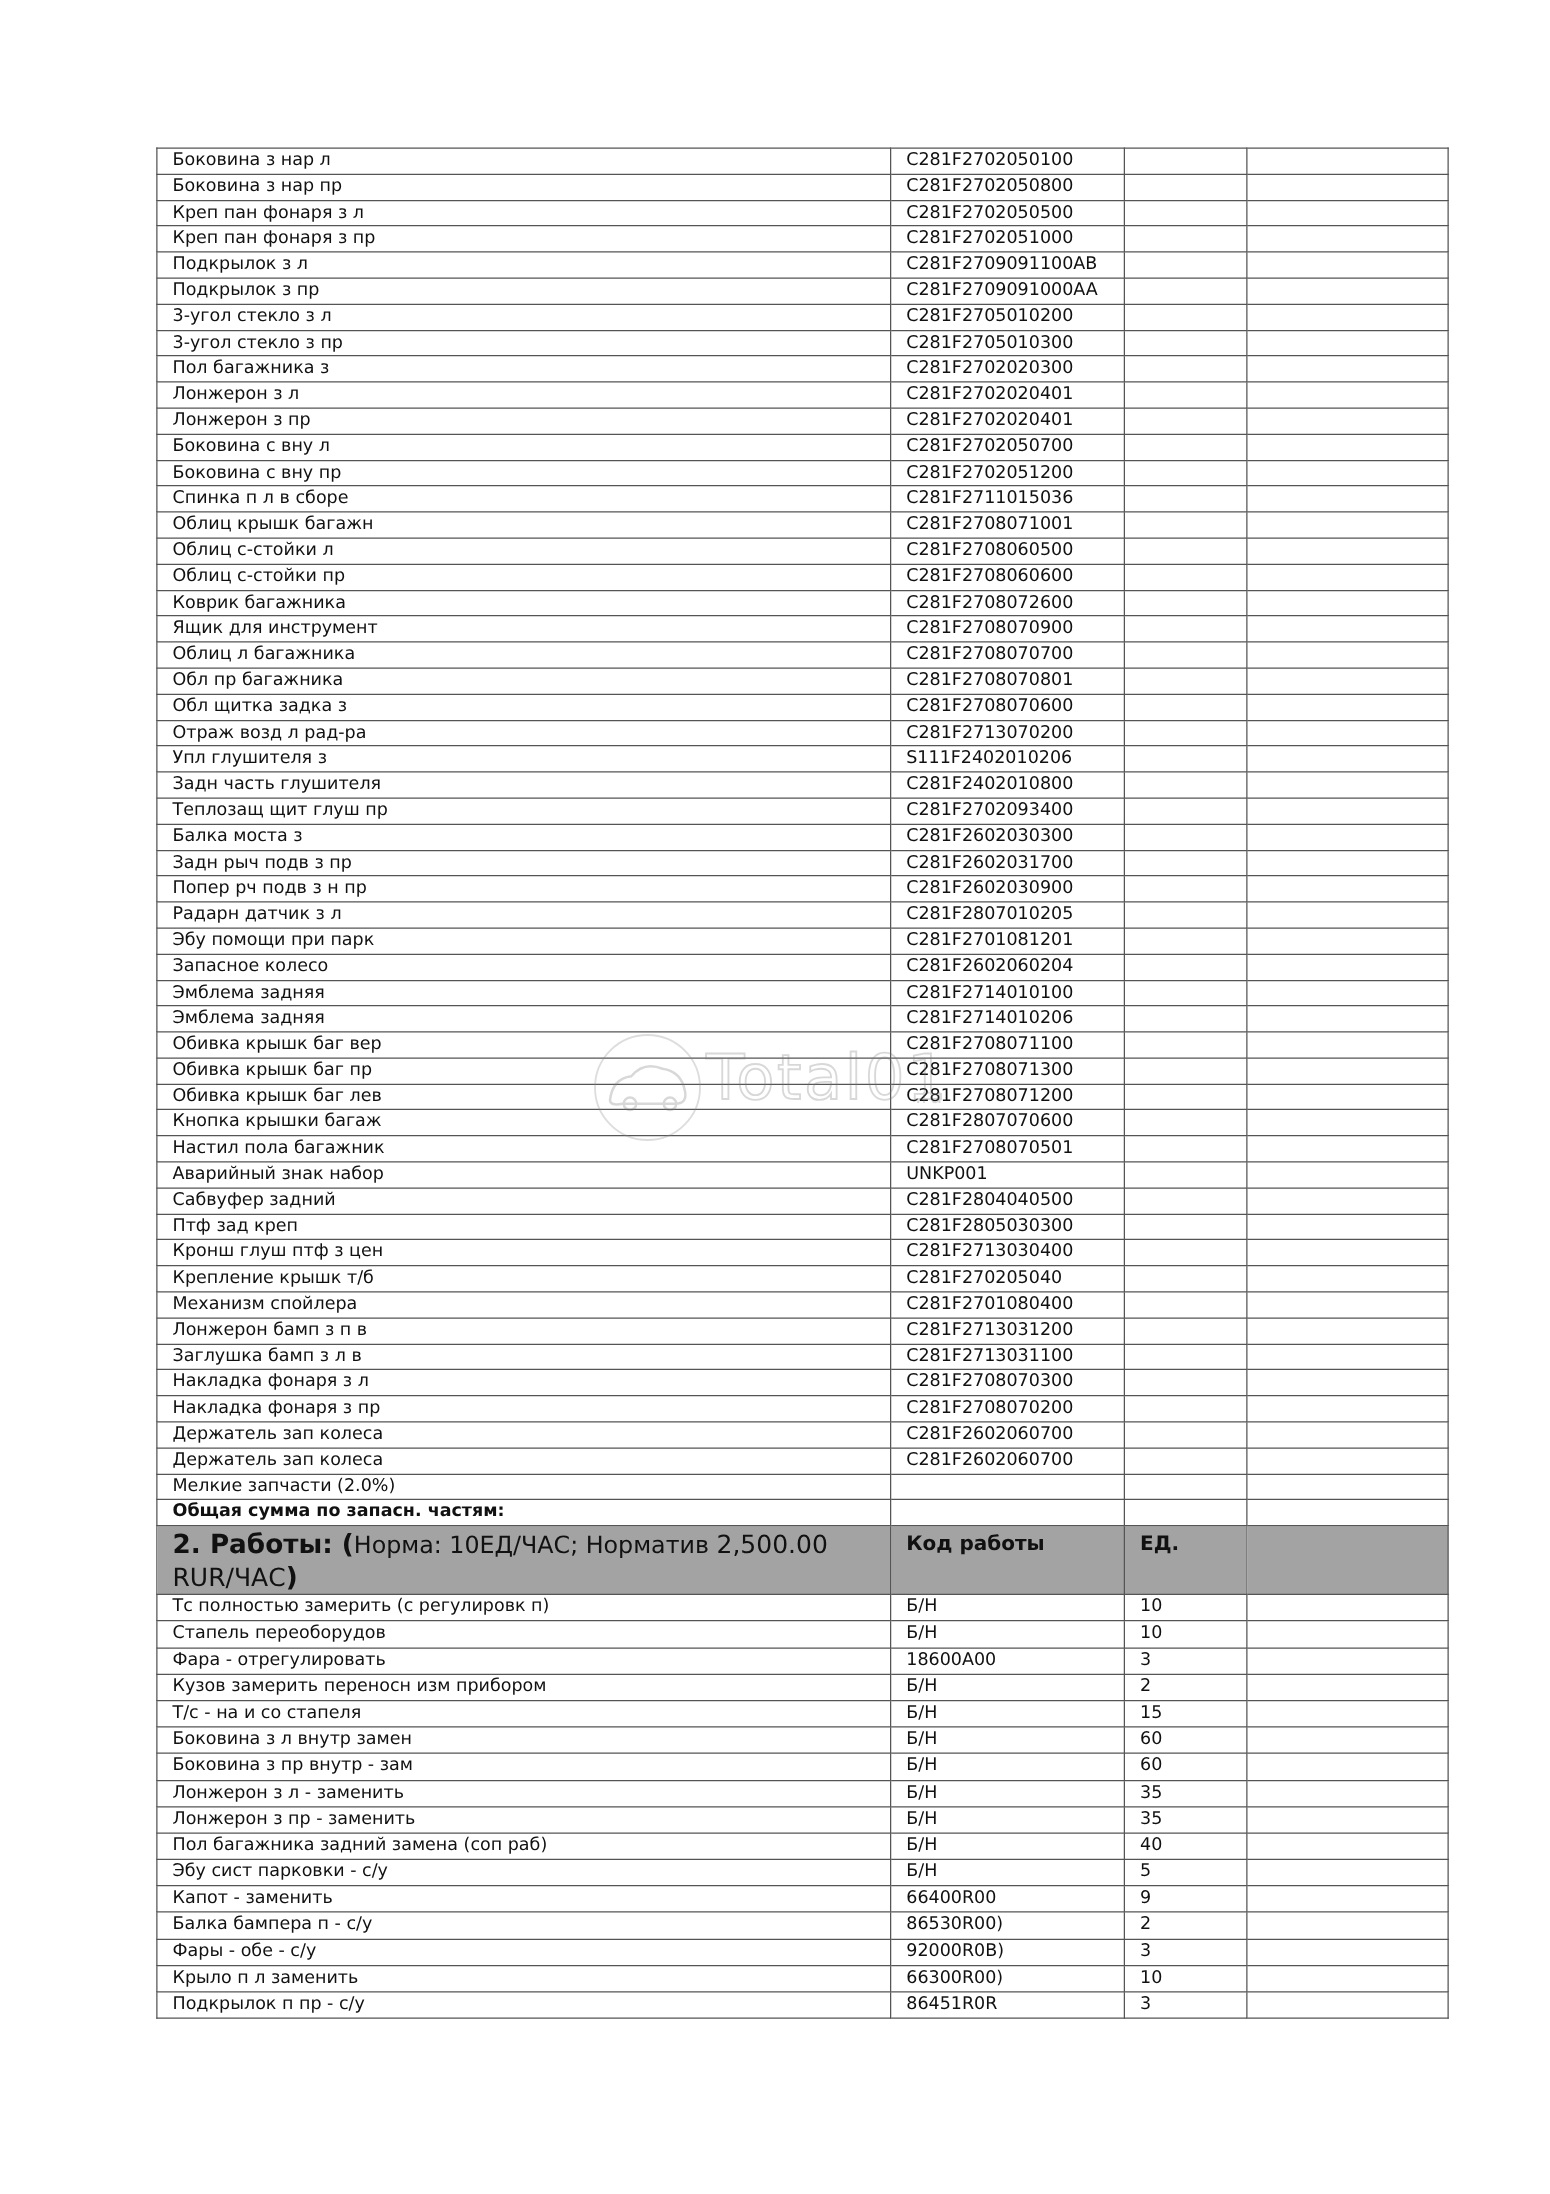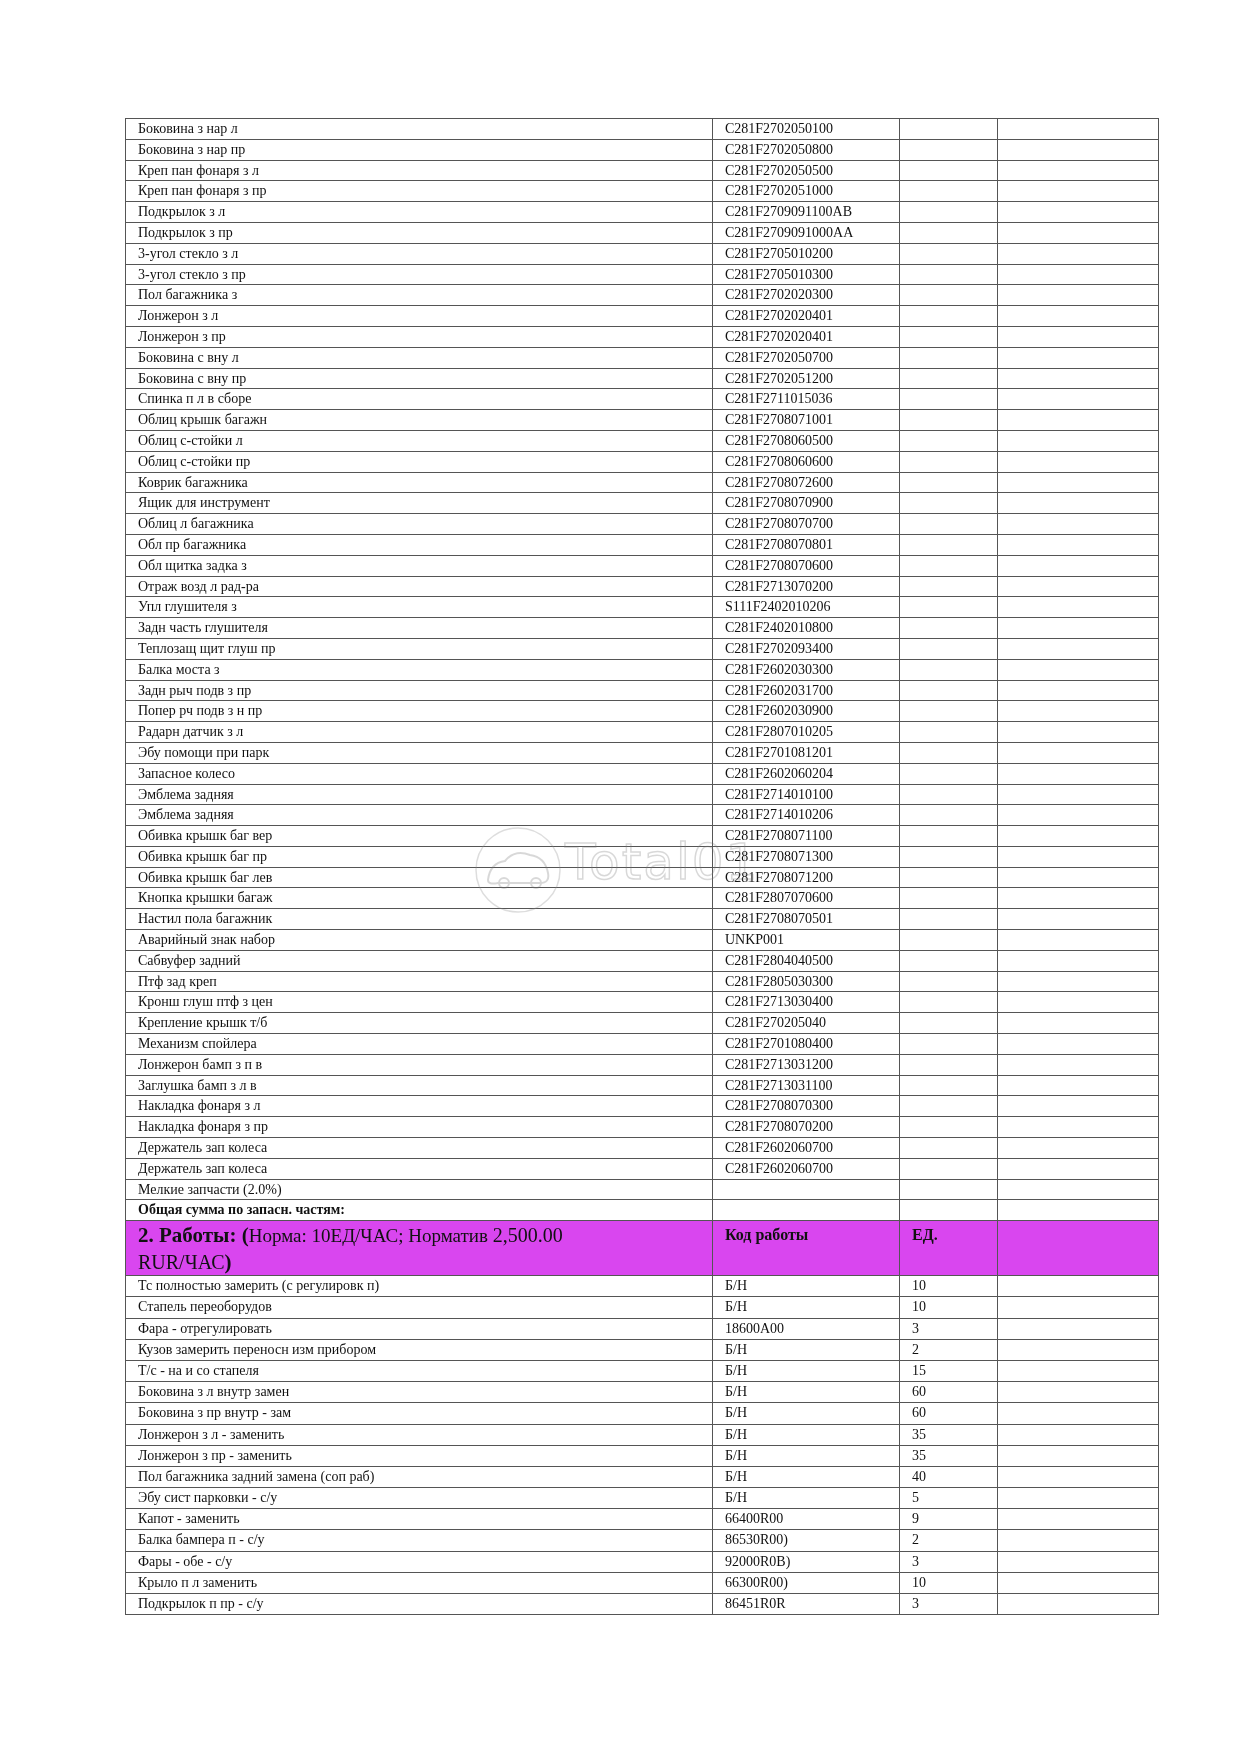--- a/index.html
+++ b/index.html
@@ -1,28 +1,28 @@
 <!DOCTYPE html>
 <html><head>
 <meta charset="utf-8">
 <style>
   html, body { margin: 0; padding: 0; background: #ffffff; }
   body { width: 1240px; height: 1755px; position: relative; overflow: hidden;
          font-family: "DejaVu Sans", sans-serif; color: #111; }
   .tbl { position: absolute; left: 125px; top: 118px; width: 1033px;
-         border-collapse: collapse; table-layout: fixed; font-family: Liberation Serif, serif; }
+         border-collapse: collapse; table-layout: fixed; }
   .tbl td { border: 1.3px solid #555; padding: 0 0 0 12px; font-size: 14px;
             height: 19.8px; line-height: 19px; white-space: nowrap; overflow: hidden;
             vertical-align: top; }
   .tbl col.c1 { width: 587px; }
   .tbl col.c2 { width: 187px; }
   .tbl col.c3 { width: 98px; }
   .tbl col.c4 { width: 161px; }
   .tbl tr.total td { font-weight: bold; }
-  .tbl tr.hdr td { background: #d946ef; height: 50px; vertical-align: top;
+  .tbl tr.hdr td { background: #a3a3a3; height: 50px; vertical-align: top;
                    font-size: 20px; line-height: 26px; white-space: normal; padding-top: 1px; }
   .tbl tr.hdr td .big { font-weight: bold; font-size: 21px; }
   .tbl tr.hdr td .sub { font-weight: normal; font-size: 19px; }
   .tbl tr.hdr td.h2, .tbl tr.hdr td.h3 { font-weight: bold; font-size: 16px; }
   .tbl tr.wrk td { height: 20.2px; }
   .watermark { position: absolute; left: 470px; top: 825px; width: 300px; height: 90px;
                opacity: 0.28; pointer-events: none; }
   .watermark .wm-text { position: absolute; left: 95px; top: 8px; font-size: 50px;
                font-family: "DejaVu Sans", sans-serif; color: transparent;
                -webkit-text-stroke: 1.5px #777; letter-spacing: 2px; }

